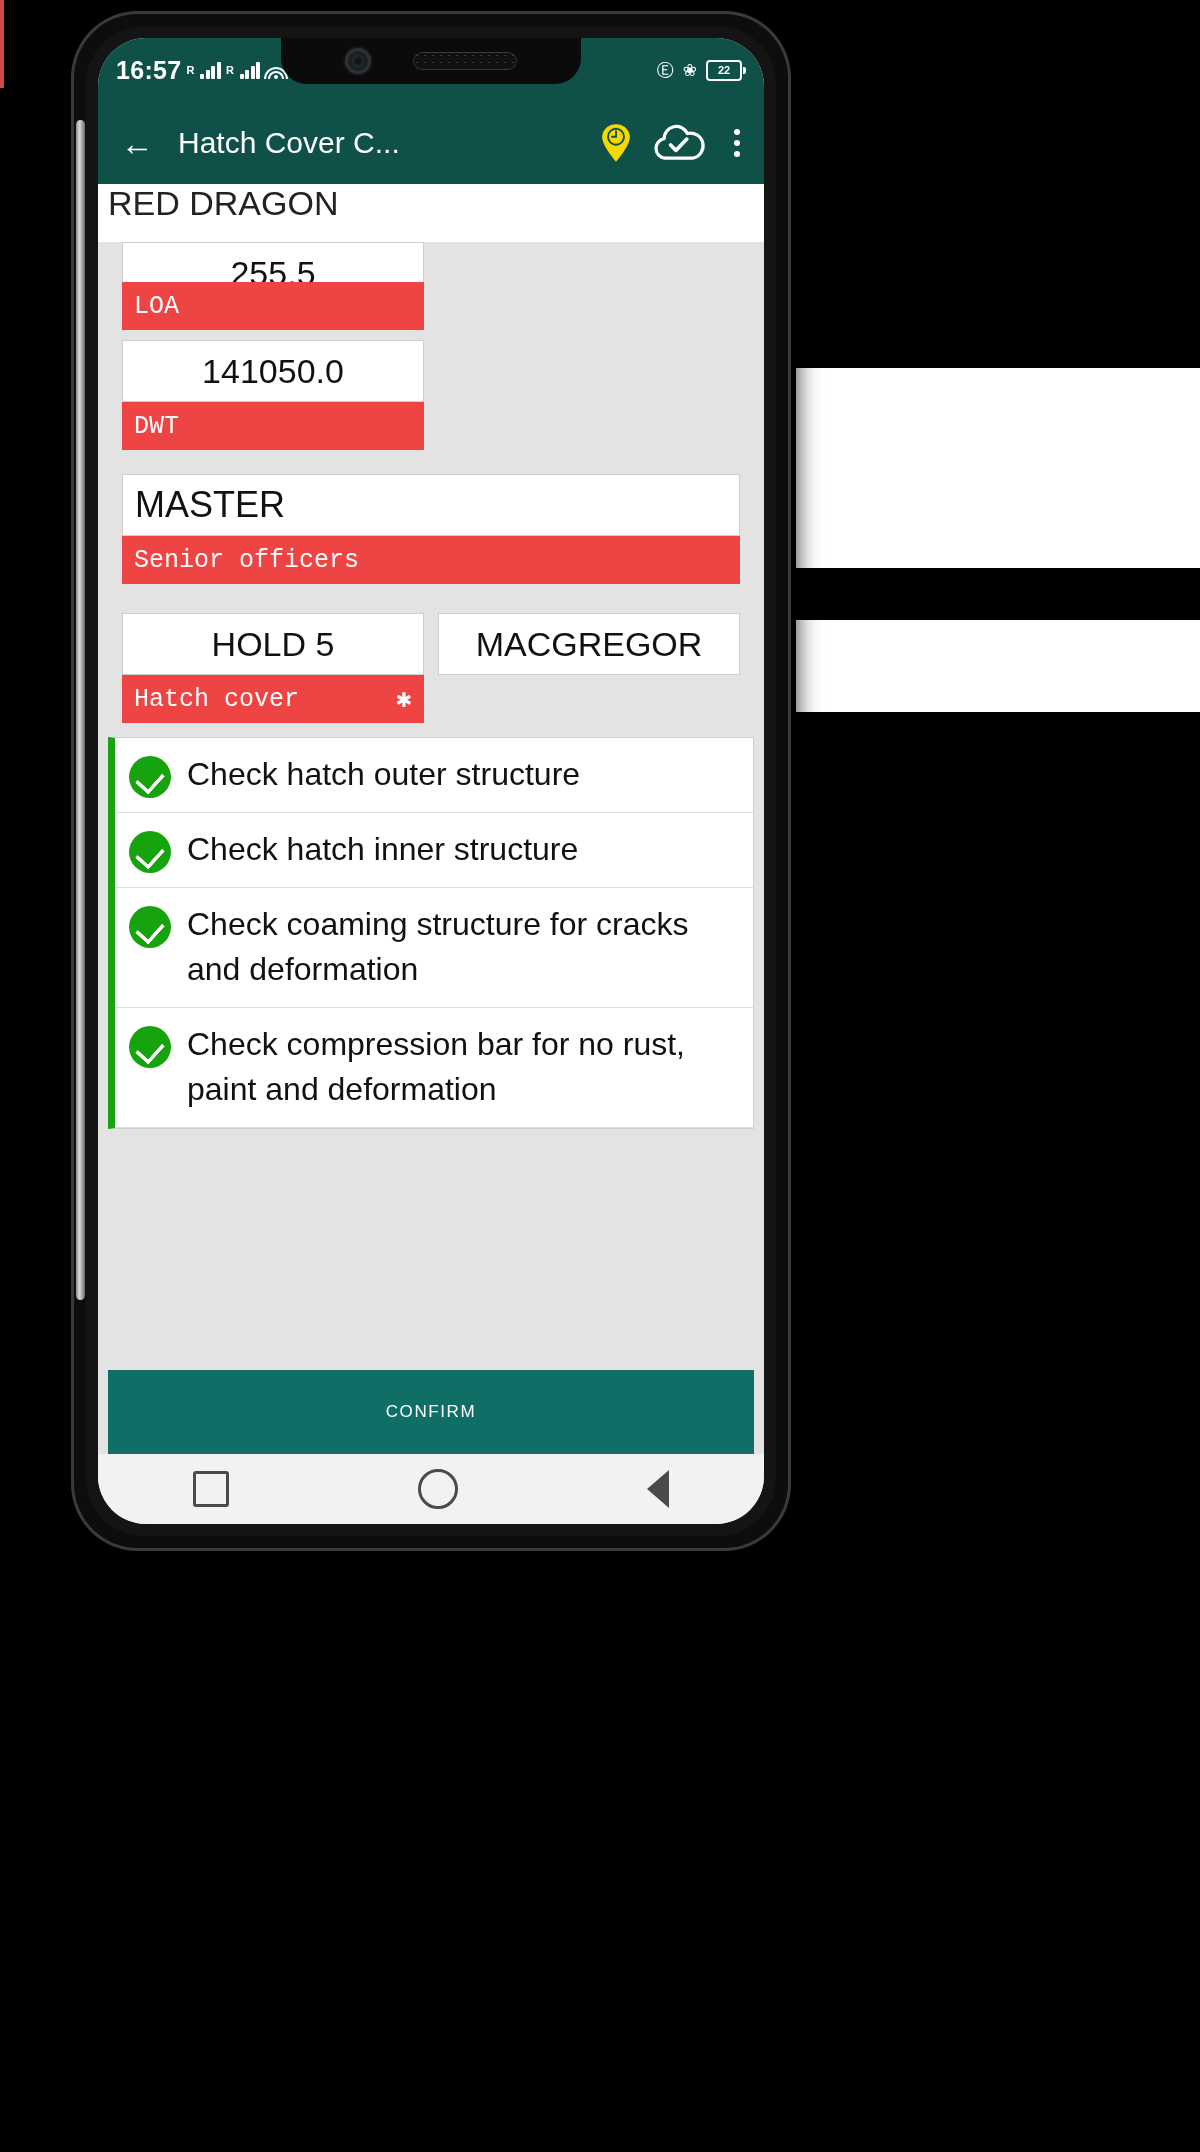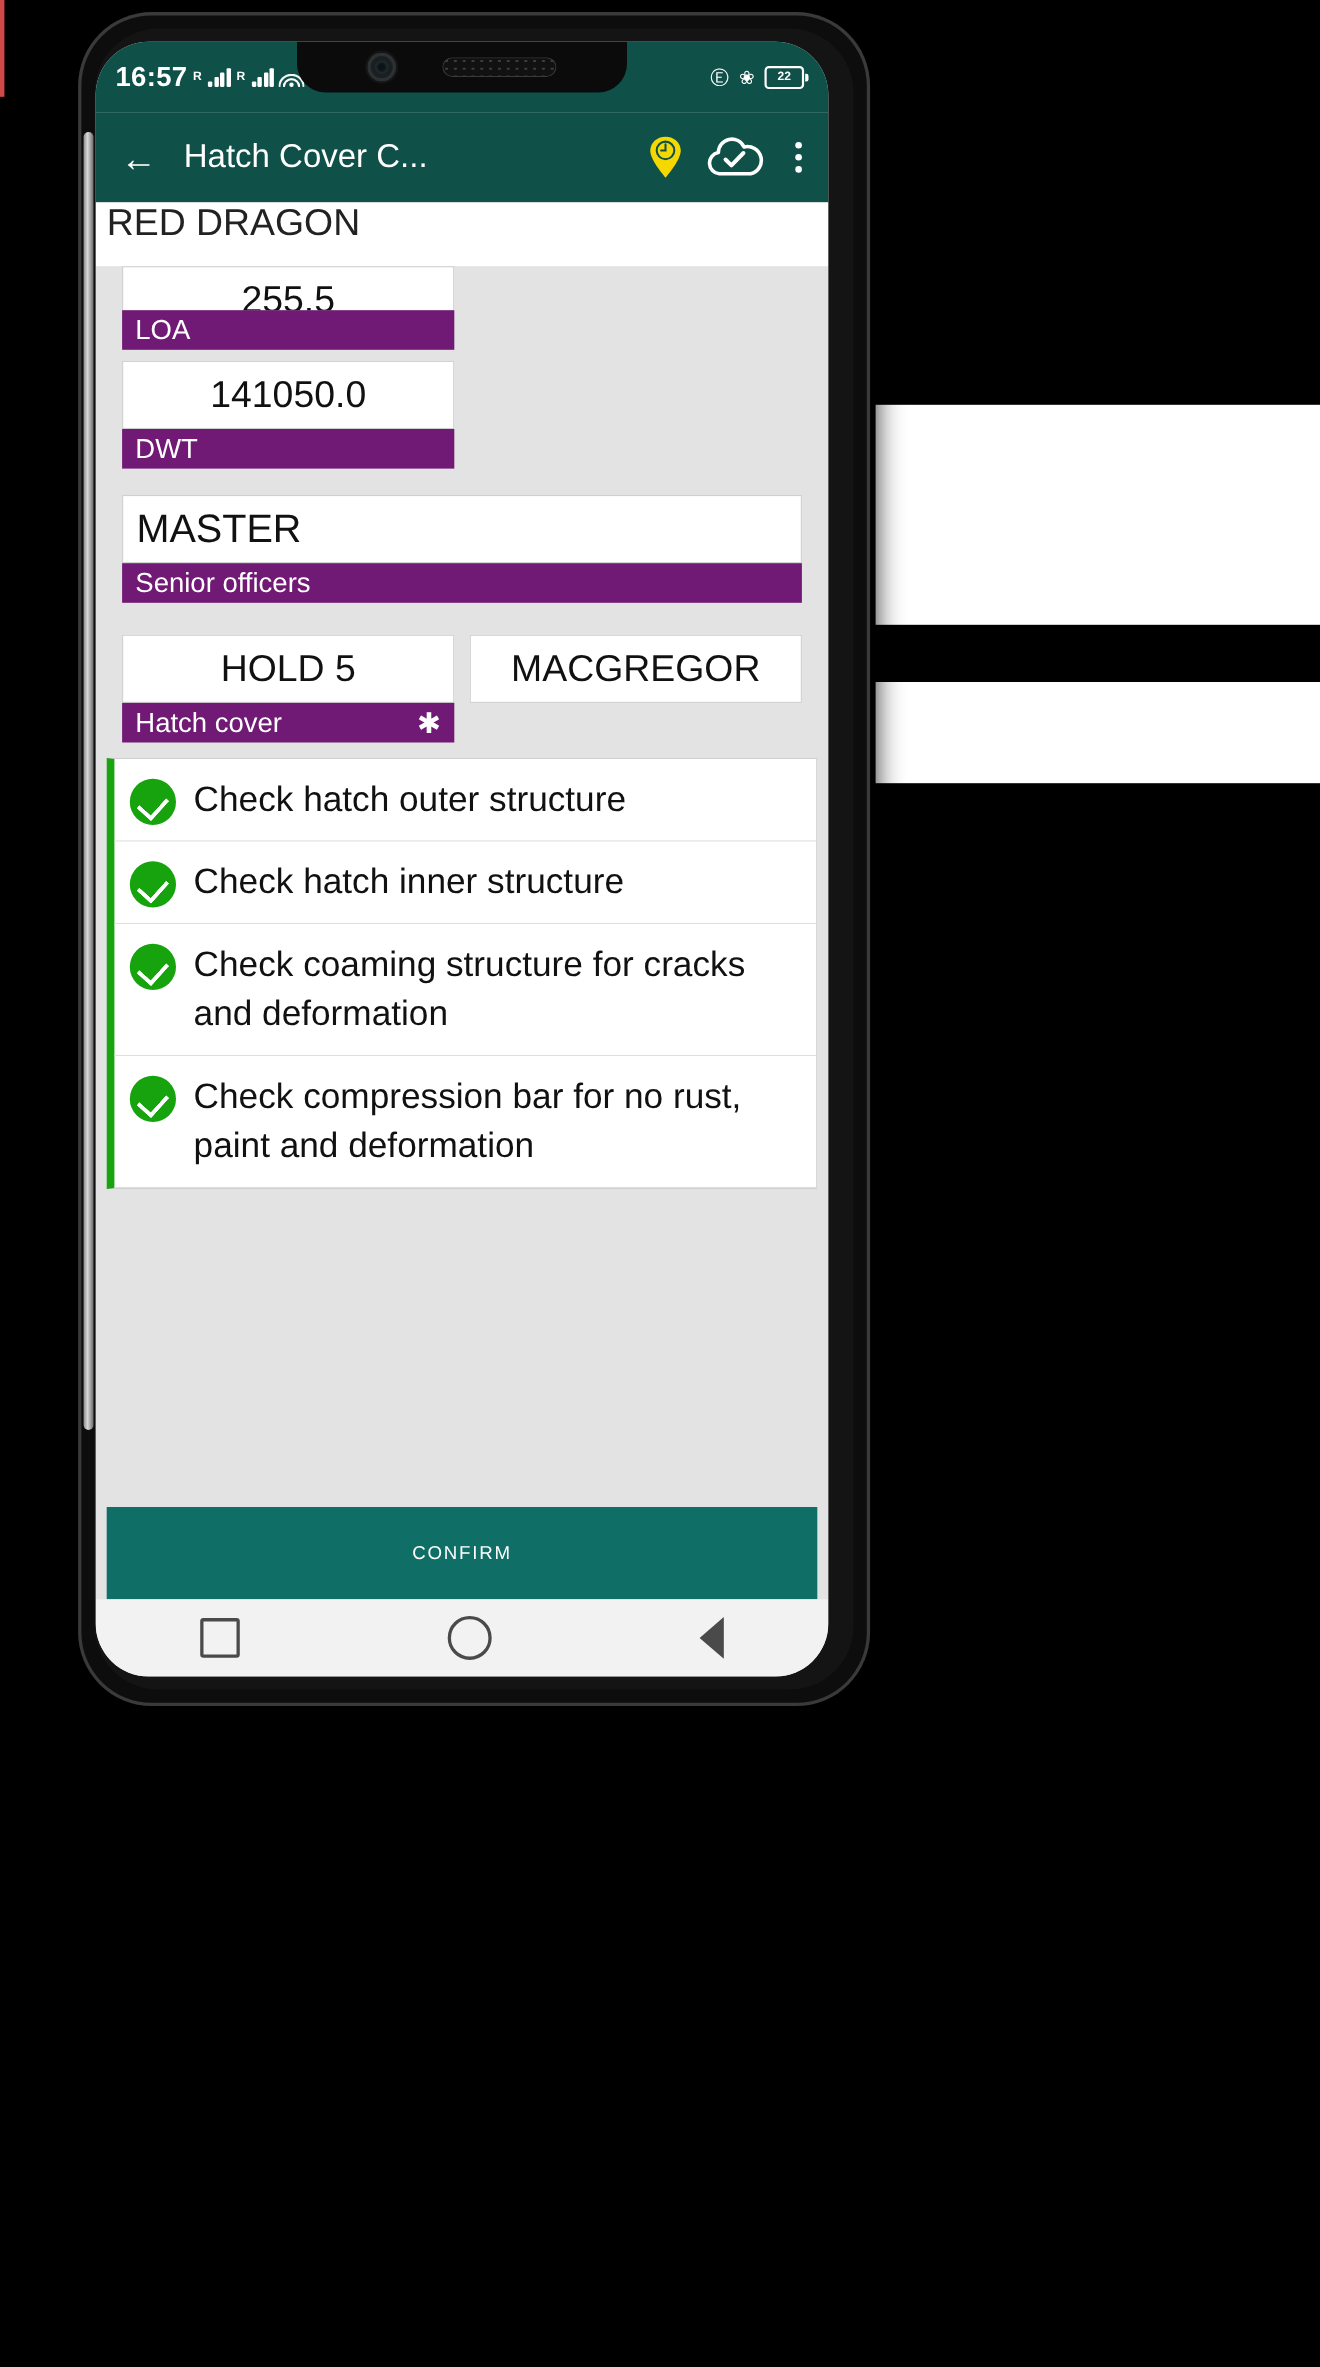--- a/index.html
+++ b/index.html
@@ -5,21 +5,21 @@
   html,body{margin:0;padding:0;background:#000;}
   body{width:1200px;height:2152px;position:relative;overflow:hidden;
        font-family:"Liberation Sans","DejaVu Sans",sans-serif;}
 
   
   #phone-frame{position:absolute;left:74px;top:14px;width:714px;height:1534px;
       background:#0d0d0d;border-radius:64px;
       box-shadow:0 0 0 3px #3a3a3a, 0 0 26px 6px rgba(0,0,0,.9);}
   #phone-bezel{position:absolute;left:86px;top:26px;width:690px;height:1510px;
       background:#141414;border-radius:58px;}
-  #phone-screen{position:absolute;left:87px;top:38px;width:666px;height:1486px;
+  #phone-screen{position:absolute;left:98px;top:38px;width:666px;height:1486px;
       background:#e8e8e8;border-radius:48px;overflow:hidden;}
 
   
   #frame-edge-left{position:absolute;left:76px;top:120px;width:9px;height:1180px;
       background:linear-gradient(90deg,#8d8d8d,#d8d8d8 40%,#6b6b6b);border-radius:6px;}
 
   
   .bg-card{position:absolute;background:#fff;}
   #bg-card-1{left:796px;top:368px;width:404px;height:200px;}
   #bg-card-2{left:796px;top:620px;width:404px;height:92px;}
@@ -82,22 +82,22 @@
   #vessel-name{font-size:34px;color:#222;}
 
   #form-scroll{position:relative;height:1212px;}
 
   .field-row{display:flex;padding:0 24px;box-sizing:border-box;gap:14px;}
   .field{background:#e3e3e3;}
   .field-value{background:#fff;border:1px solid #cfcfcf;box-sizing:border-box;
       display:flex;align-items:center;justify-content:center;
       font-size:34px;color:#111;height:62px;}
   .field-value.left{justify-content:flex-start;padding-left:12px;font-size:36px;}
-  .field-label{background:#701a75;color:#fff;font-size:25px;height:36px;
-      display:flex;align-items:center;padding:0 12px;box-sizing:border-box;}
+  .field-label{background:#ef4444;color:#fff;font-size:25px;height:48px;
+      display:flex;align-items:center;padding:0 12px;box-sizing:border-box;font-family:Liberation Mono, monospace;}
   .field-label .req{margin-left:auto;font-size:26px;}
 
   
   #row-loa-grt{margin-top:0;}
   #row-loa-grt .field{width:calc(50% - 7px);}
   #row-loa-grt .field-value{height:40px;align-items:flex-end;
       border-bottom:none;overflow:hidden;}
   #row-loa-grt .field-value span{transform:translateY(11px);display:block;}
 
   #row-dwt{margin-top:10px;}

